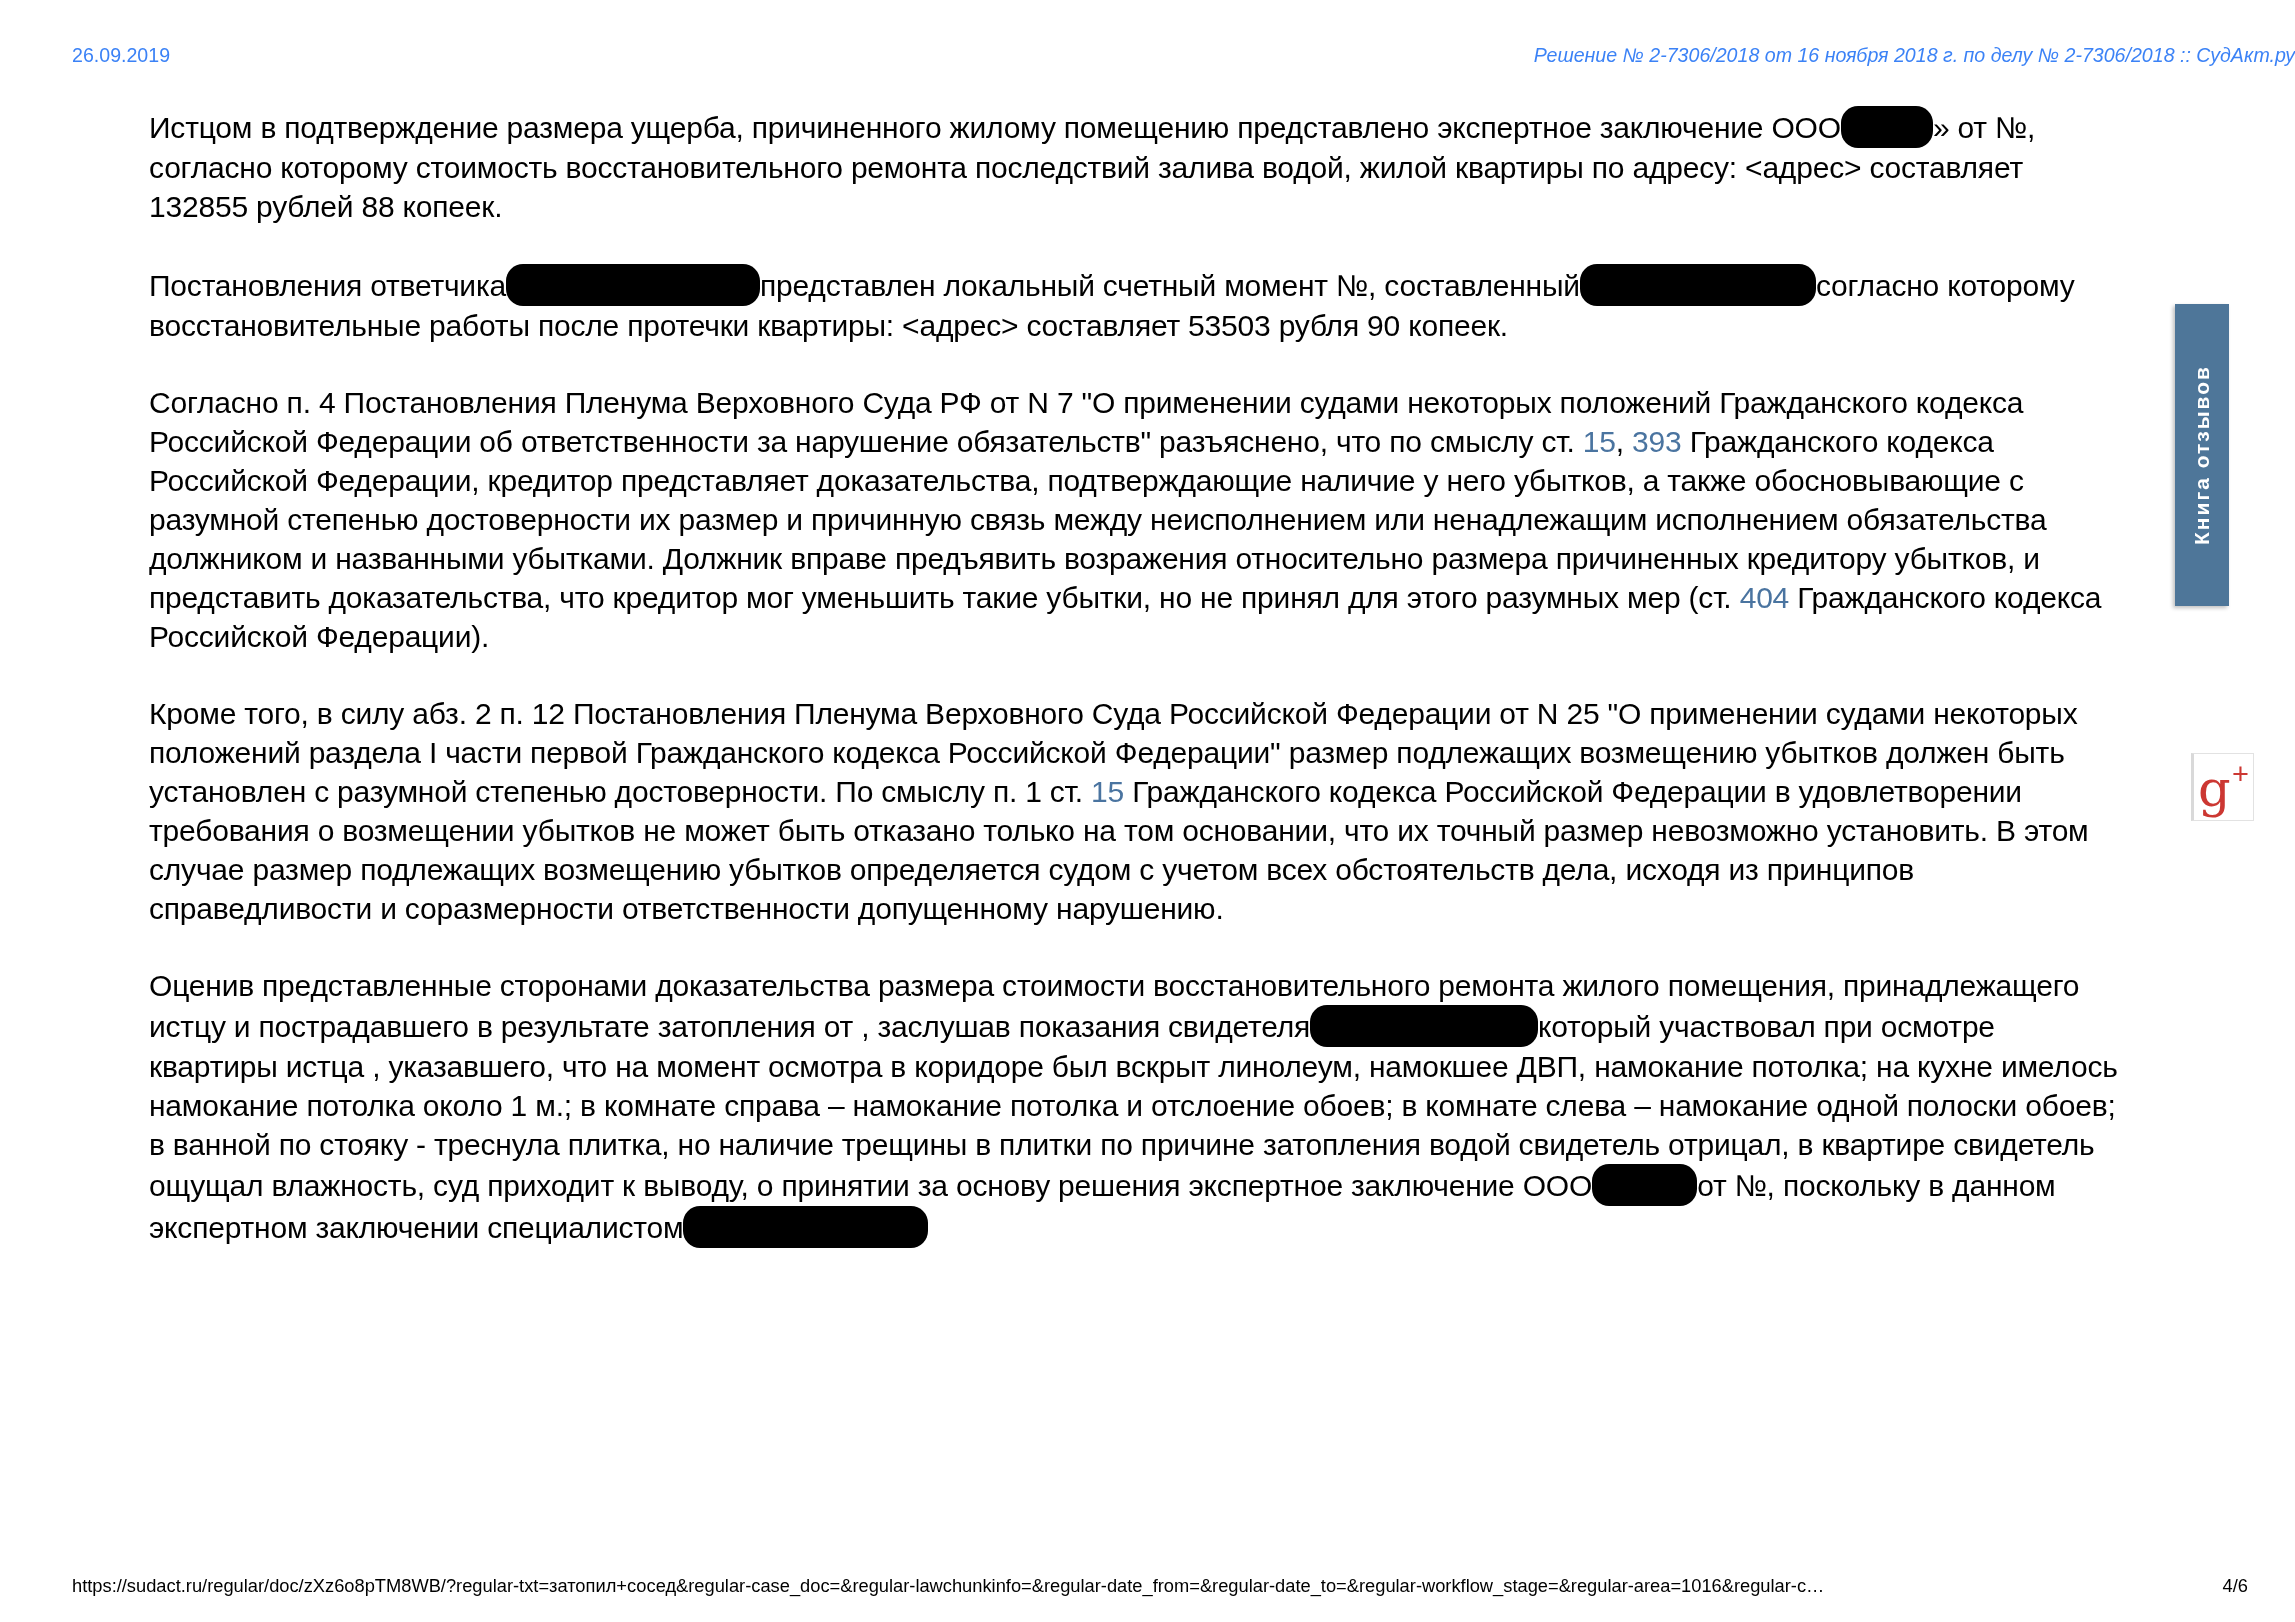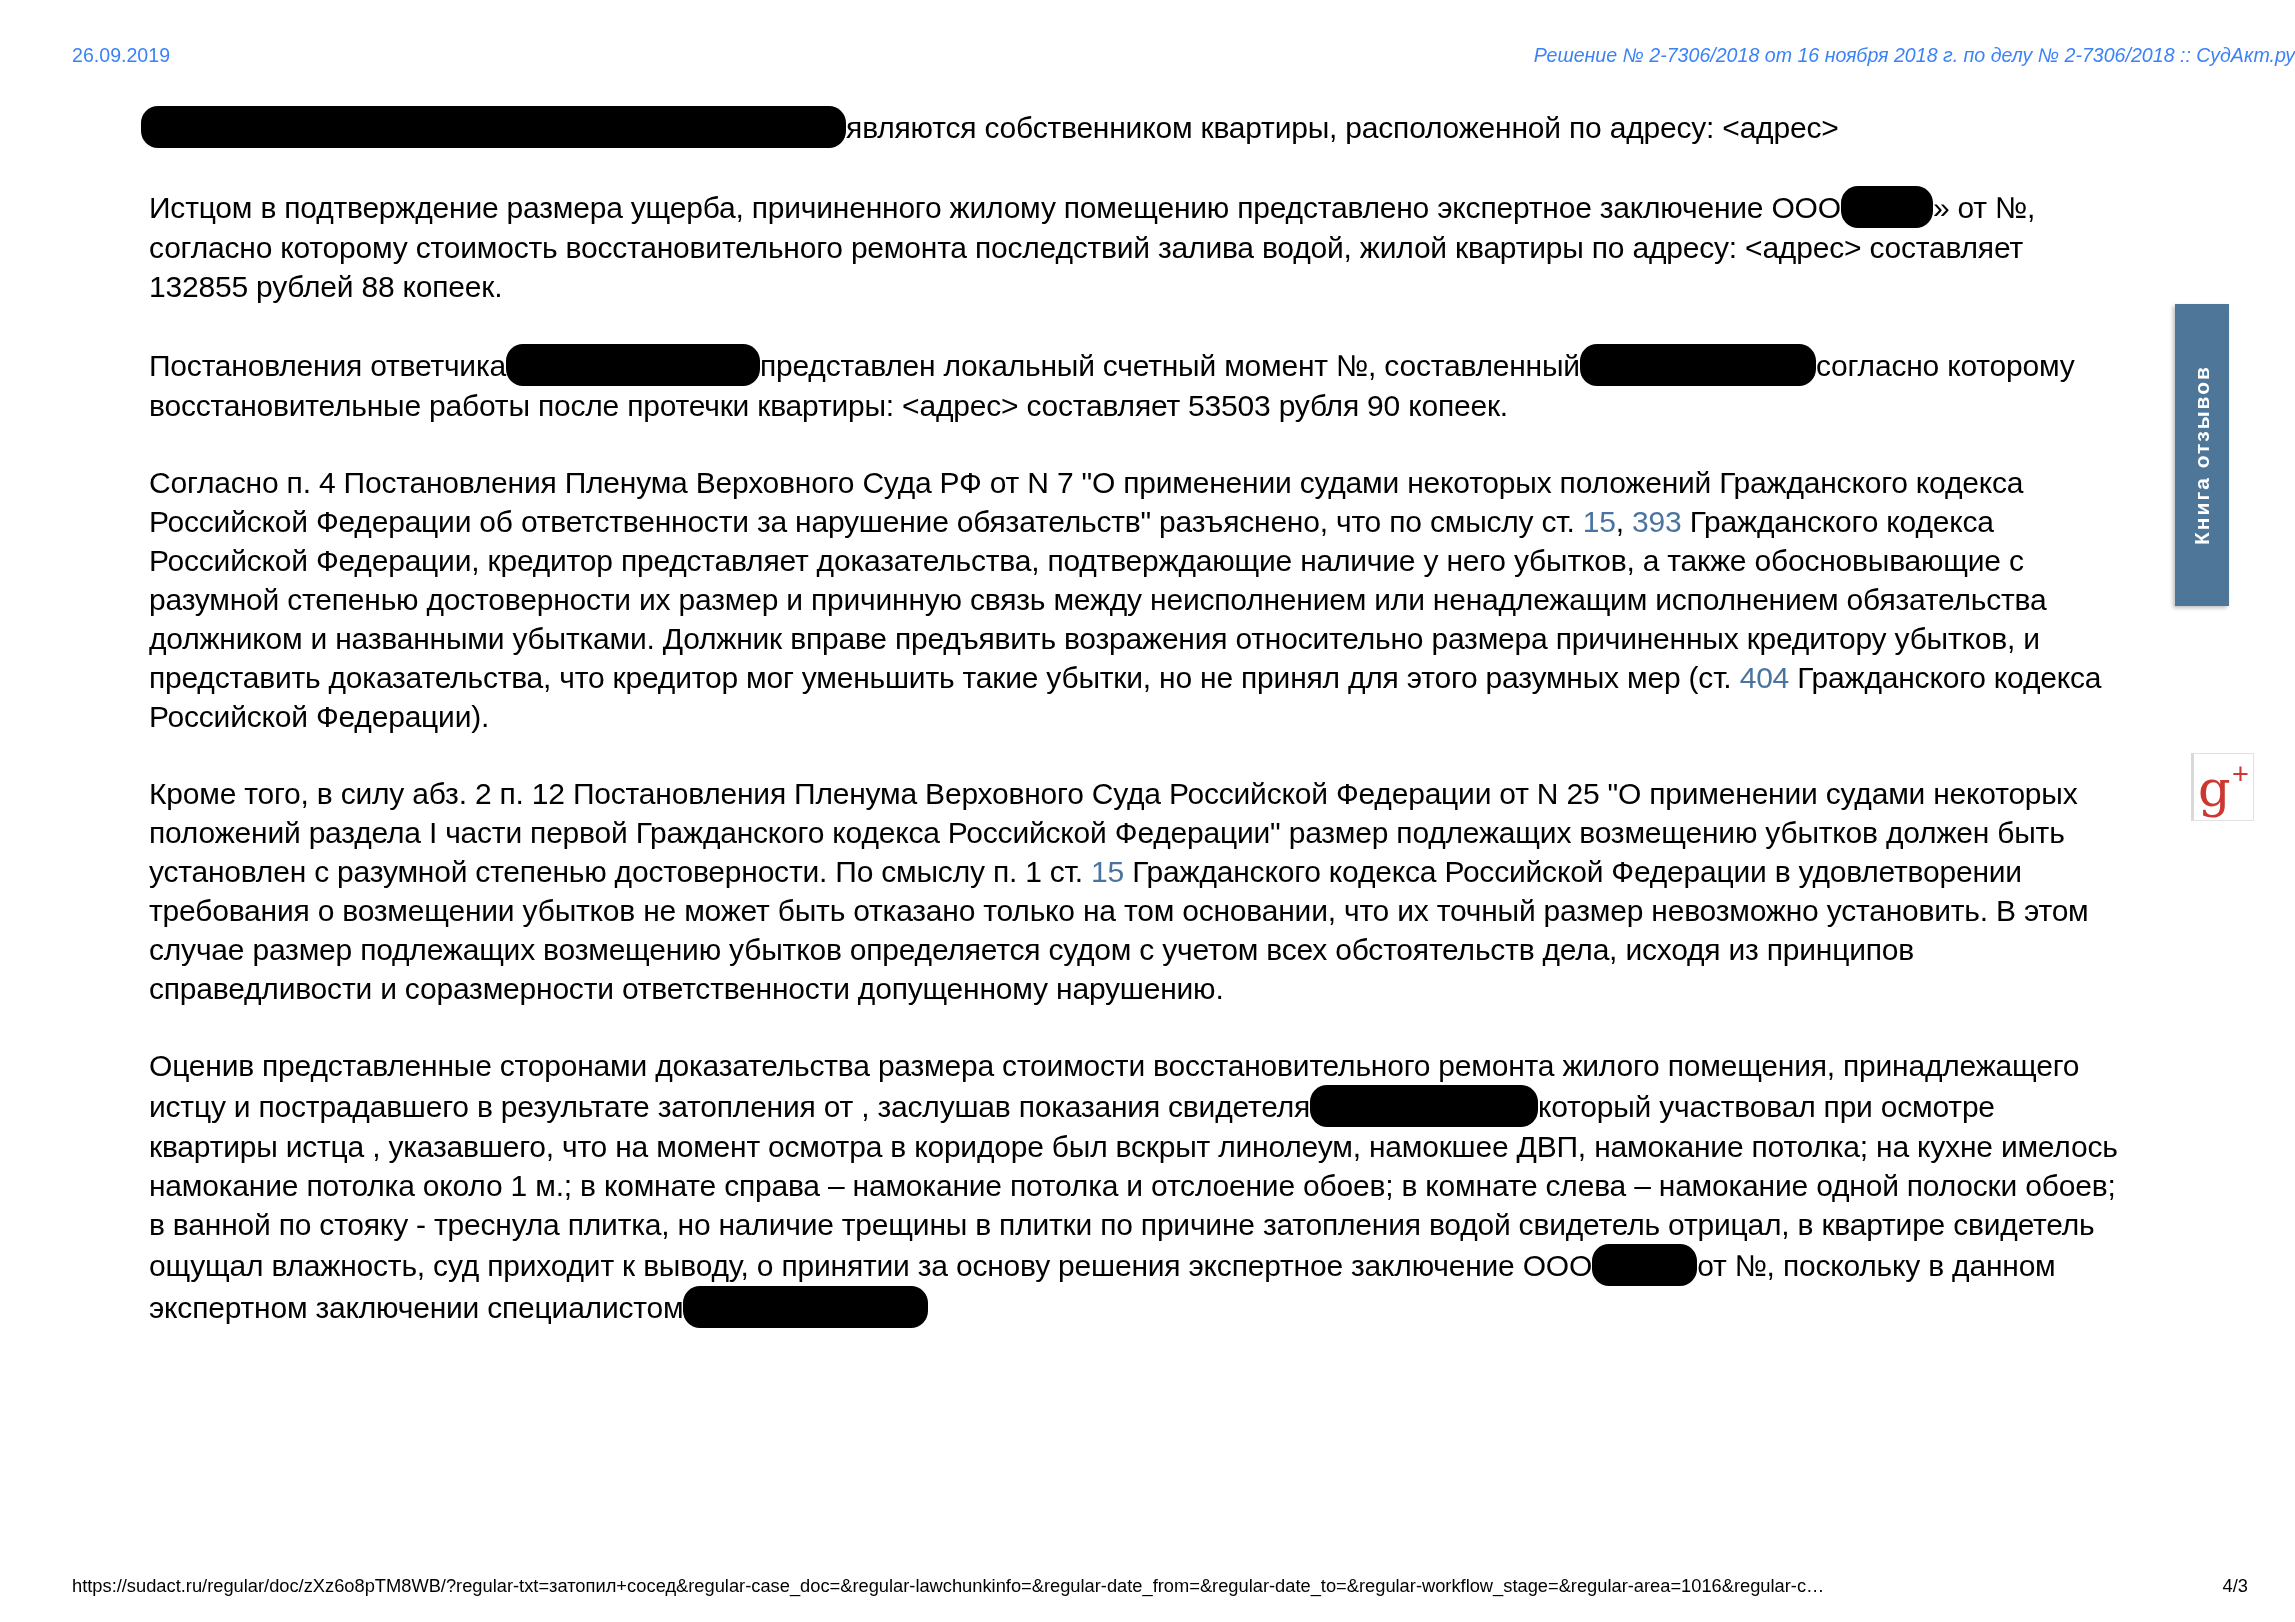--- a/index.html
+++ b/index.html
@@ -90,33 +90,32 @@
 </style>
 </head>
 <body>
 
 <div class="print-header">
   <div class="print-date">26.09.2019</div>
   <div class="print-title">Решение № 2-7306/2018 от 16 ноября 2018 г. по делу № 2-7306/2018 :: СудАкт.ру</div>
 </div>
 
 <div class="doc">
-    <p><span class="redaction bar-start" style="width: 705px; background: rgb(0, 0, 0);"></span><span>являются собственником квартиры, расположенной по адресу: &lt;адрес&gt;</span></p>
     <p><span>Истцом в подтверждение размера ущерба, причиненного жилому помещению представлено экспертное заключение ООО</span><span class="redaction" style="width: 92px; background: rgb(0, 0, 0);"></span><span>» от №, согласно которому стоимость восстановительного ремонта последствий залива водой, жилой квартиры по адресу: &lt;адрес&gt; составляет 132855 рублей 88 копеек.</span></p>
     <p><span>Постановления ответчика</span><span class="redaction" style="width: 254px; background: rgb(0, 0, 0);"></span><span>представлен локальный счетный момент №, составленный</span><span class="redaction" style="width: 236px; background: rgb(0, 0, 0);"></span><span>согласно которому восстановительные работы после протечки квартиры: &lt;адрес&gt; составляет 53503 рубля 90 копеек.</span></p>
     <p><span>Согласно п. 4 Постановления Пленума Верховного Суда РФ от N 7 "О применении судами некоторых положений Гражданского кодекса Российской Федерации об ответственности за нарушение обязательств" разъяснено, что по смыслу ст. </span><a class="law-link" style="color: rgb(74, 116, 160);">15</a><span>, </span><a class="law-link" style="color: rgb(74, 116, 160);">393</a><span> Гражданского кодекса Российской Федерации, кредитор представляет доказательства, подтверждающие наличие у него убытков, а также обосновывающие с разумной степенью достоверности их размер и причинную связь между неисполнением или ненадлежащим исполнением обязательства должником и названными убытками. Должник вправе предъявить возражения относительно размера причиненных кредитору убытков, и представить доказательства, что кредитор мог уменьшить такие убытки, но не принял для этого разумных мер (ст. </span><a class="law-link" style="color: rgb(74, 116, 160);">404</a><span> Гражданского кодекса Российской Федерации).</span></p>
     <p><span>Кроме того, в силу абз. 2 п. 12 Постановления Пленума Верховного Суда Российской Федерации от N 25 "О применении судами некоторых положений раздела I части первой Гражданского кодекса Российской Федерации" размер подлежащих возмещению убытков должен быть установлен с разумной степенью достоверности. По смыслу п. 1 ст. </span><a class="law-link" style="color: rgb(74, 116, 160);">15</a><span> Гражданского кодекса Российской Федерации в удовлетворении требования о возмещении убытков не может быть отказано только на том основании, что их точный размер невозможно установить. В этом случае размер подлежащих возмещению убытков определяется судом с учетом всех обстоятельств дела, исходя из принципов справедливости и соразмерности ответственности допущенному нарушению.</span></p>
     <p><span>Оценив представленные сторонами доказательства размера стоимости восстановительного ремонта жилого помещения, принадлежащего истцу и пострадавшего в результате затопления от , заслушав показания свидетеля</span><span class="redaction" style="width: 228px; background: rgb(0, 0, 0);"></span><span>который участвовал при осмотре квартиры истца , указавшего, что на момент осмотра в коридоре был вскрыт линолеум, намокшее ДВП, намокание потолка; на кухне имелось намокание потолка около 1 м.; в комнате справа – намокание потолка и отслоение обоев; в комнате слева – намокание одной полоски обоев; в ванной по стояку - треснула плитка, но наличие трещины в плитки по причине затопления водой свидетель отрицал, в квартире свидетель ощущал влажность, суд приходит к выводу, о принятии за основу решения экспертное заключение ООО</span><span class="redaction" style="width: 105px; background: rgb(0, 0, 0);"></span><span>от №, поскольку в данном экспертном заключении специалистом</span><span class="redaction" style="width: 245px; background: rgb(0, 0, 0);"></span></p>
   </div>
 
 <div class="feedback-banner" style="background: rgb(78, 118, 153);">
   <span>Книга отзывов</span>
 </div>
 
 <div class="gplus-box">
   <span class="gplus-glyph" style="color: rgb(204, 55, 50);"><span>g</span><sup>+</sup></span>
 </div>
 
 <div class="print-footer">
   <div class="footer-url">https://sudact.ru/regular/doc/zXz6o8pTM8WB/?regular-txt=затопил+сосед&amp;regular-case_doc=&amp;regular-lawchunkinfo=&amp;regular-date_from=&amp;regular-date_to=&amp;regular-workflow_stage=&amp;regular-area=1016&amp;regular-c…</div>
-  <div class="footer-page">4/3</div>
+  <div class="footer-page">4/6</div>
 </div>
 
 
 </body></html>

